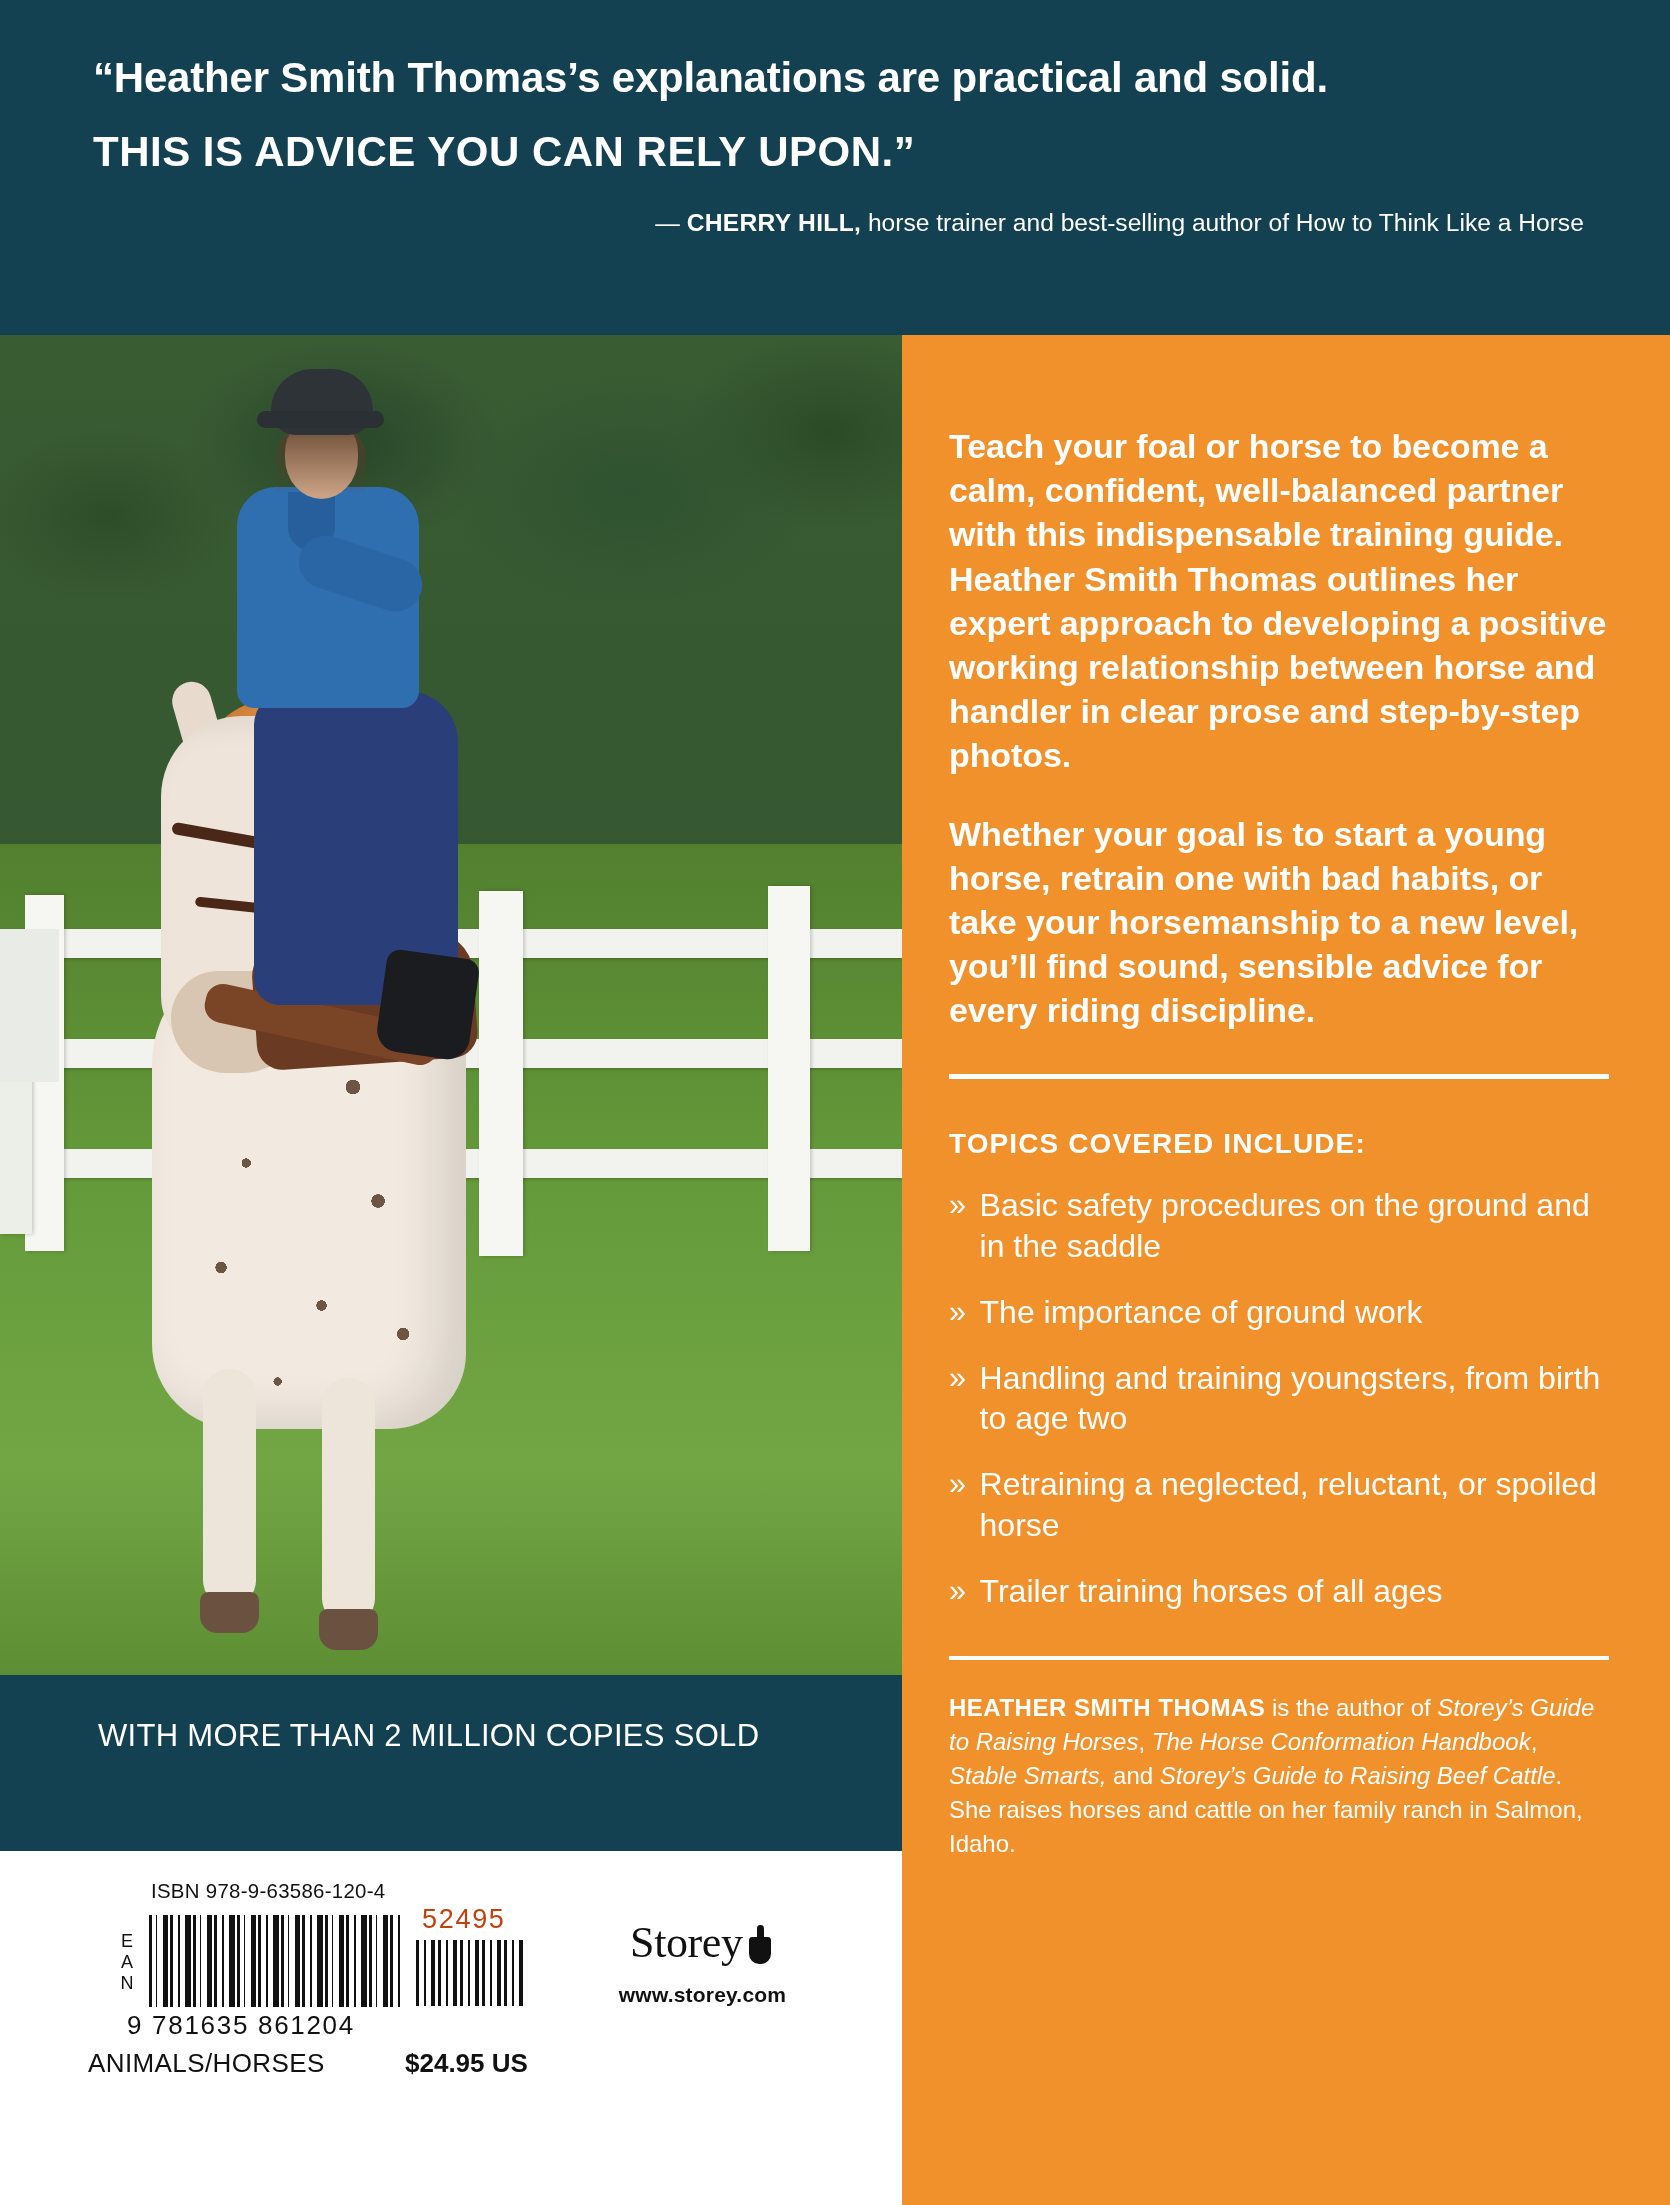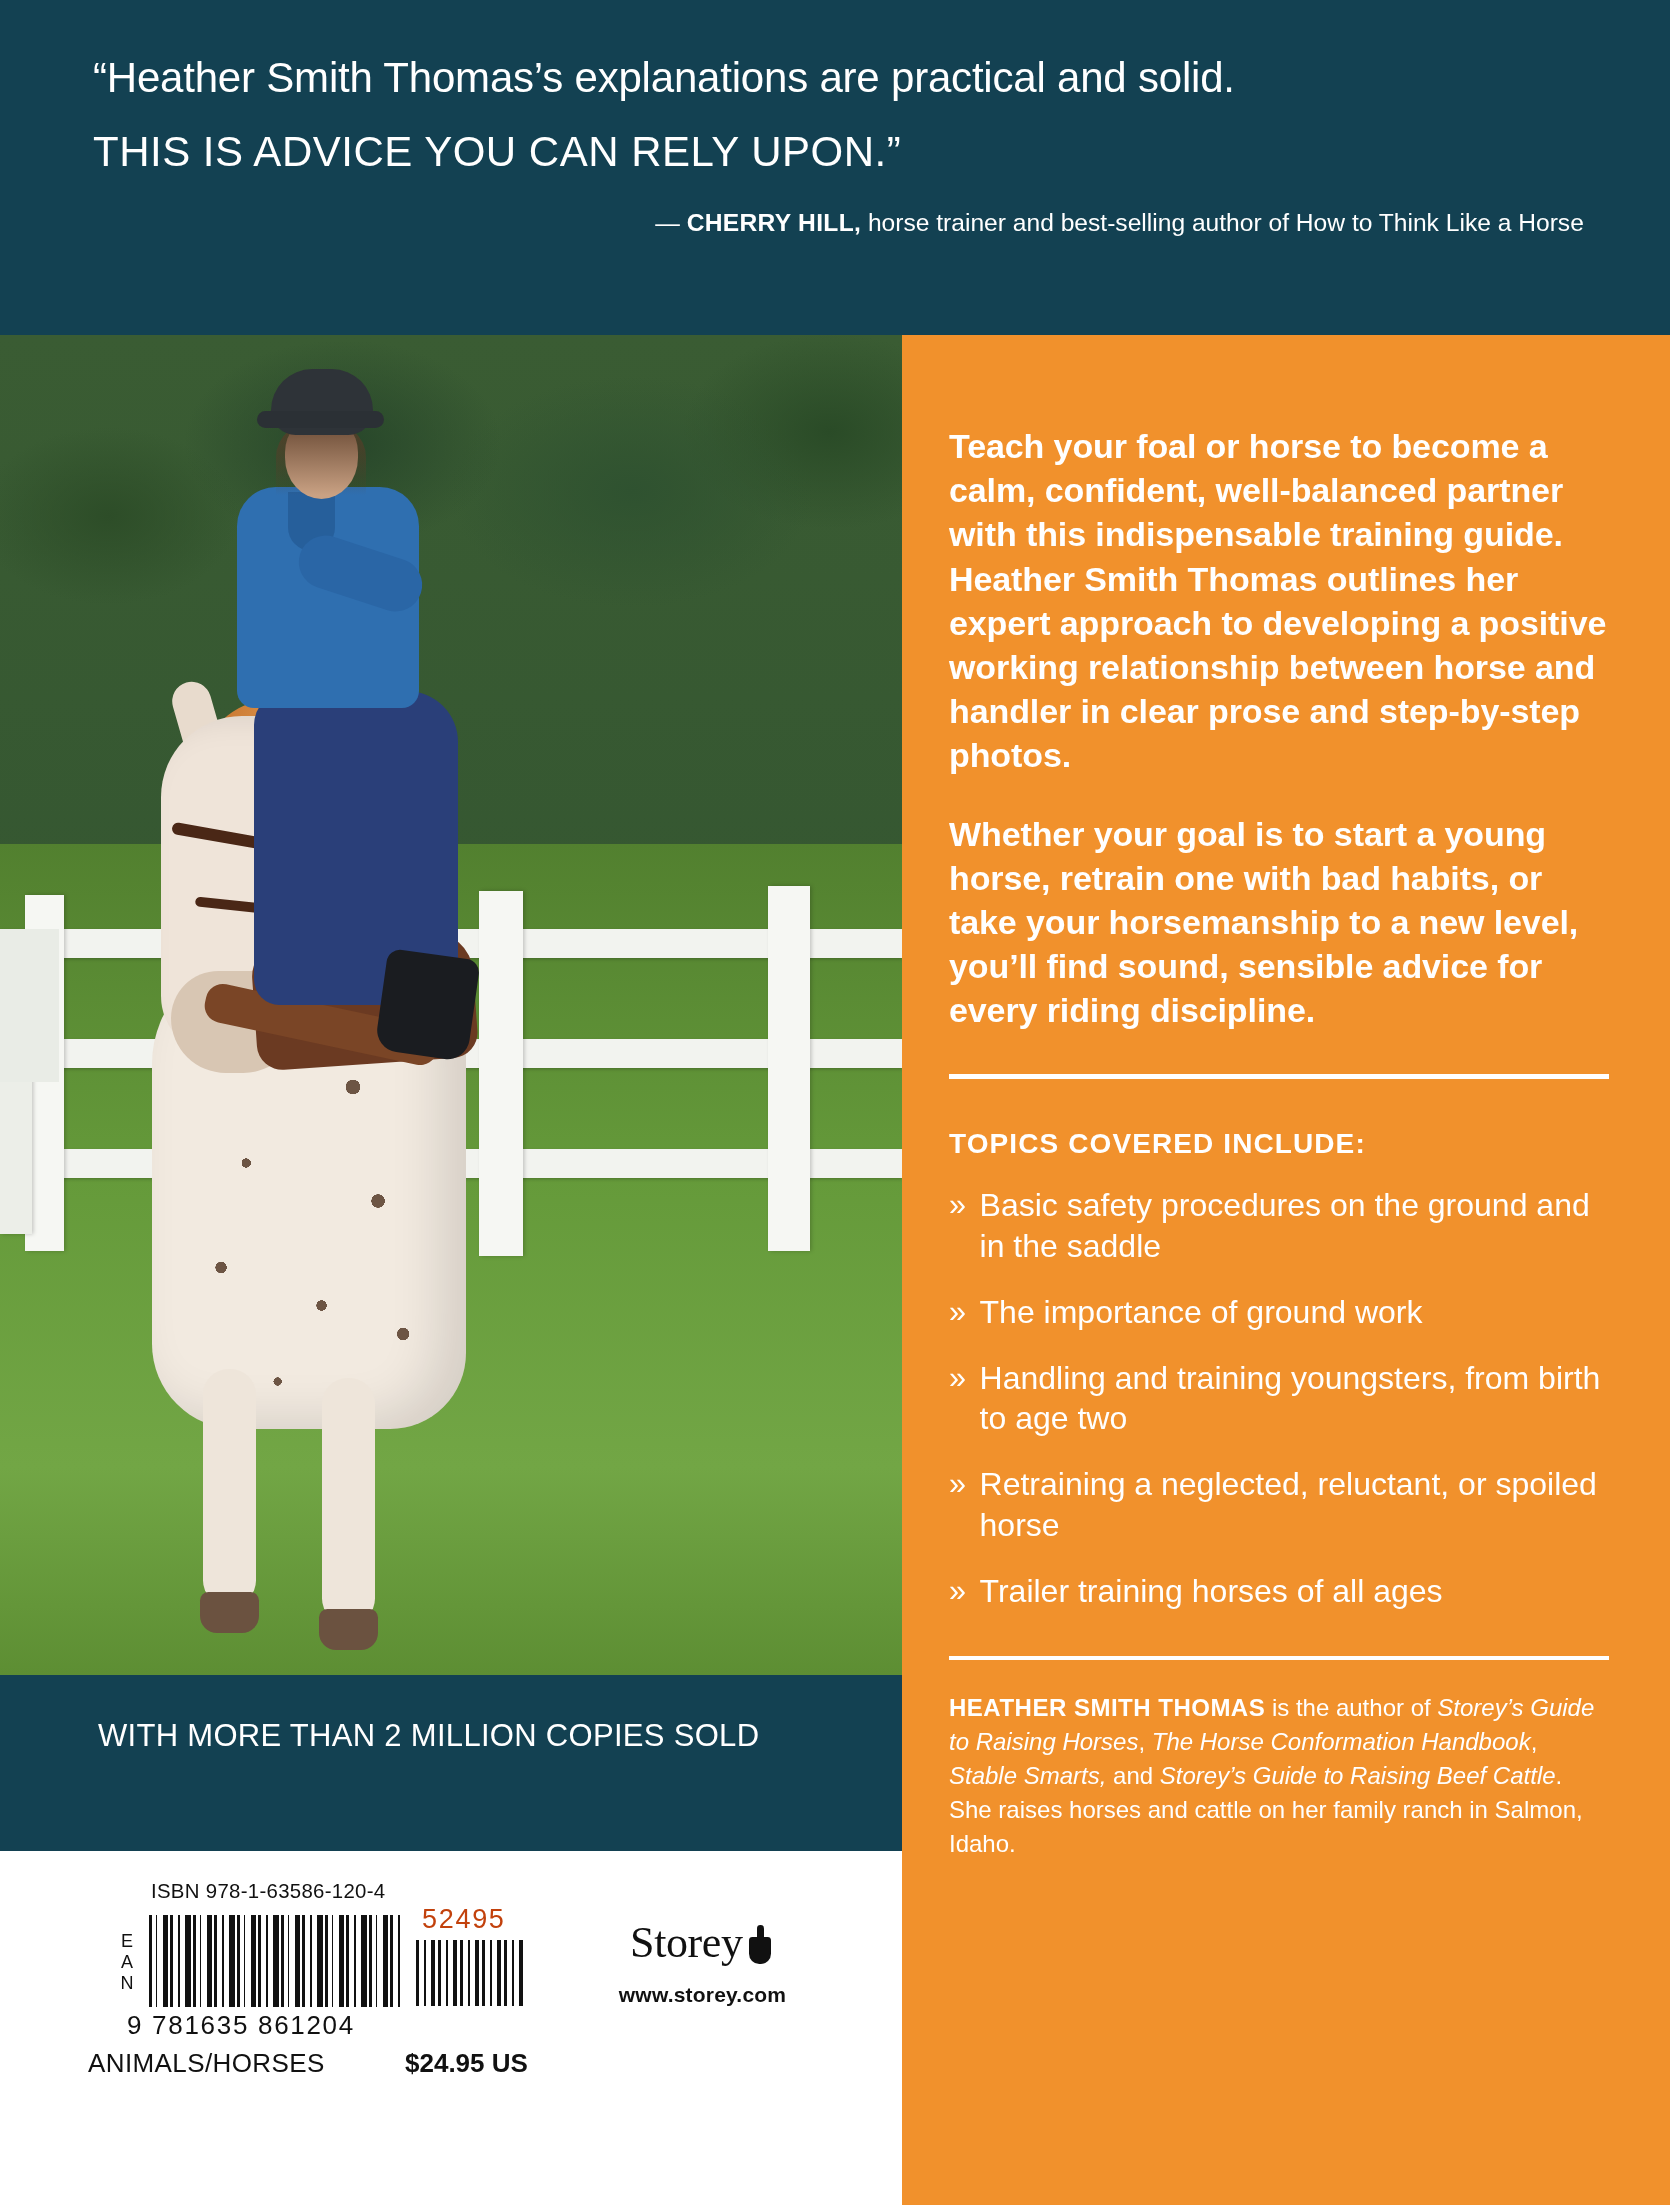--- a/index.html
+++ b/index.html
@@ -27,21 +27,21 @@
     position: absolute;
     left: 0; top: 0;
     width: 1670px;
     height: 335px;
     background: #134152;
     box-sizing: border-box;
     padding: 53px 76px 0 93px;
   }
   .quote-line {
     color: #ffffff;
-    font-weight: normal;
+    font-weight: bold;
     font-size: 42px;
     line-height: 1.18;
     letter-spacing: -0.2px;
   }
   .quote-line.caps {
     letter-spacing: 0.5px;
     margin-top: 24px;
   }
   .attribution {
     margin-top: 30.5px;
@@ -454,21 +454,21 @@
         <div class="helmet"></div>
         <div class="boot"></div>
       </div>
     </div>
 
     <div class="series-band">
       <div class="series-text">WITH MORE THAN 2 MILLION COPIES SOLD</div>
     </div>
 
     <div class="isbn-area">
-      <div class="isbn-text">ISBN 978-1-63586-120-4</div>
+      <div class="isbn-text">ISBN 978-9-63586-120-4</div>
       <div class="ean-label">EAN</div>
       <div class="barcode-main"></div>
       <div class="barcode-digits">9  781635 861204</div>
       <div class="barcode-add-digits">52495</div>
       <div class="barcode-add"></div>
       <div class="category-line">ANIMALS/HORSES</div>
       <div class="price">$24.95 US</div>
 
       <div class="publisher">
         <span class="logo-word">Storey</span><span class="logo-mark"></span>

